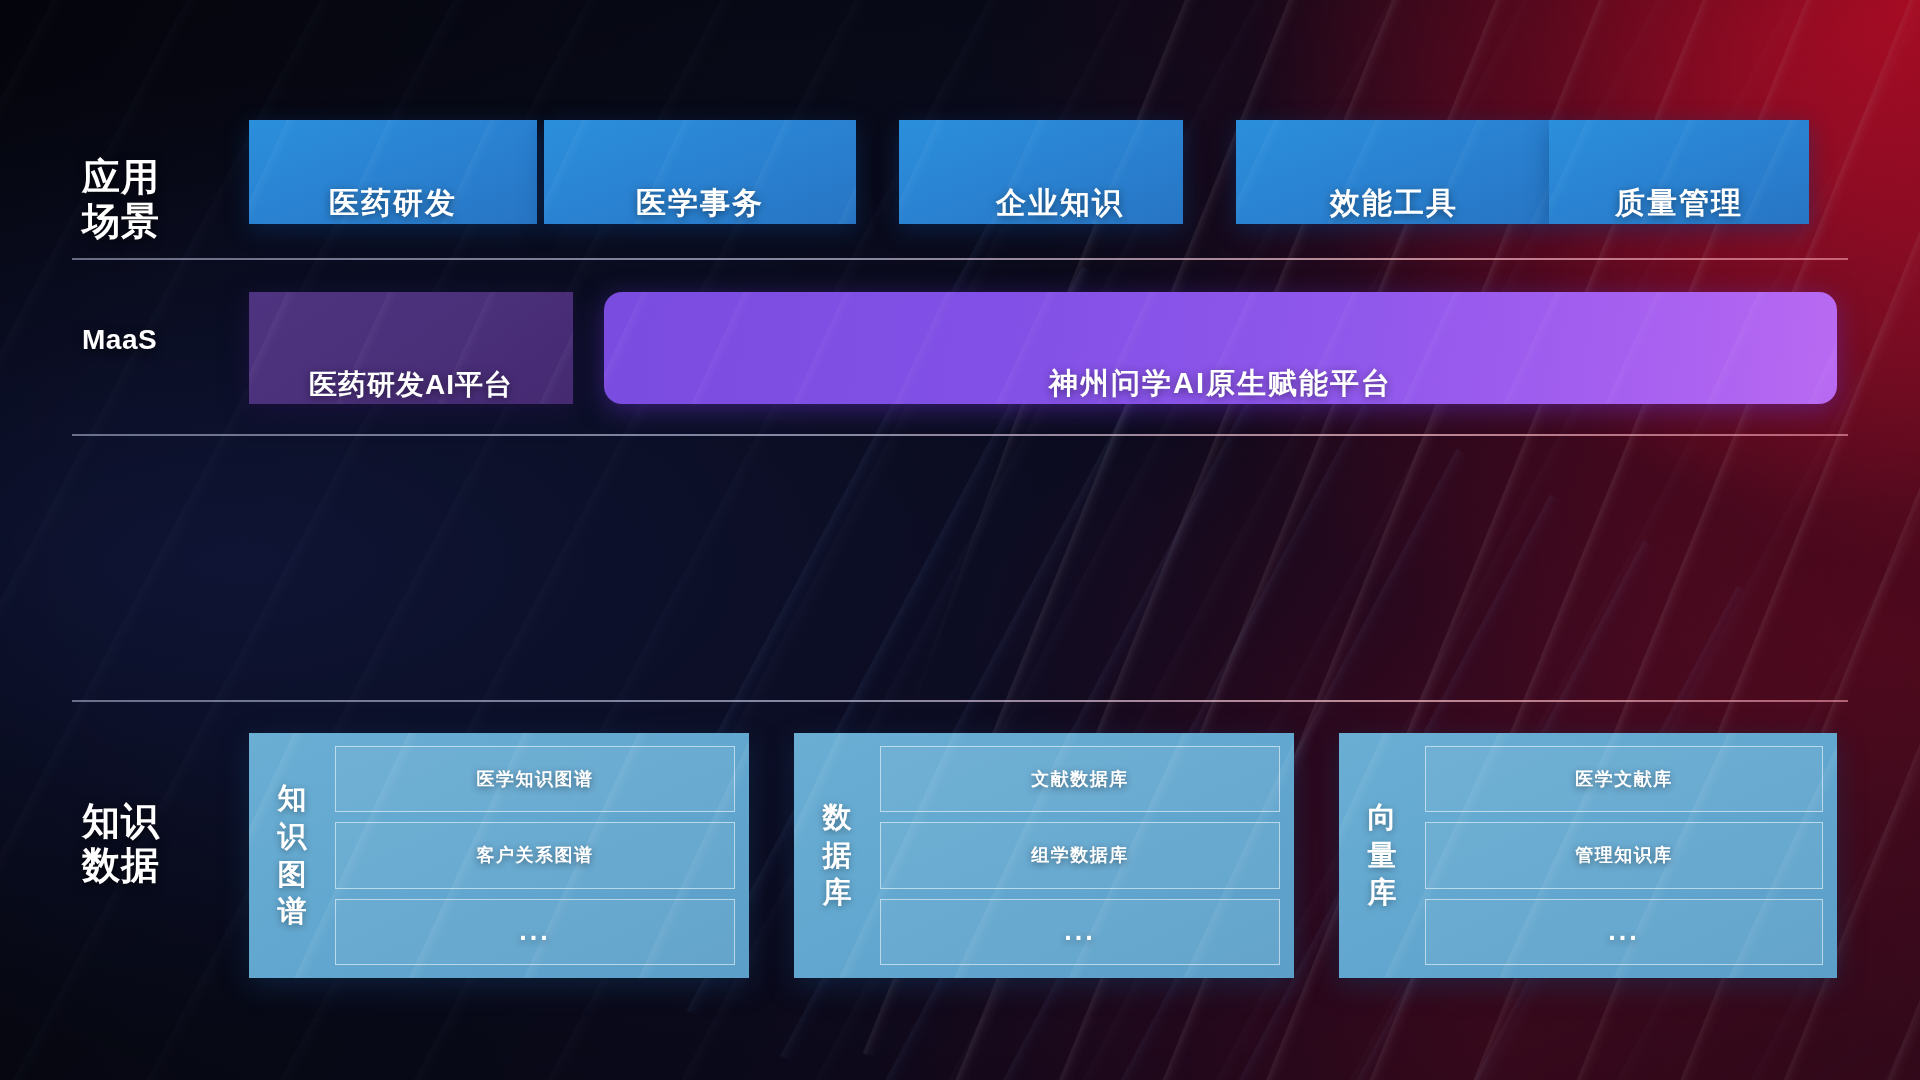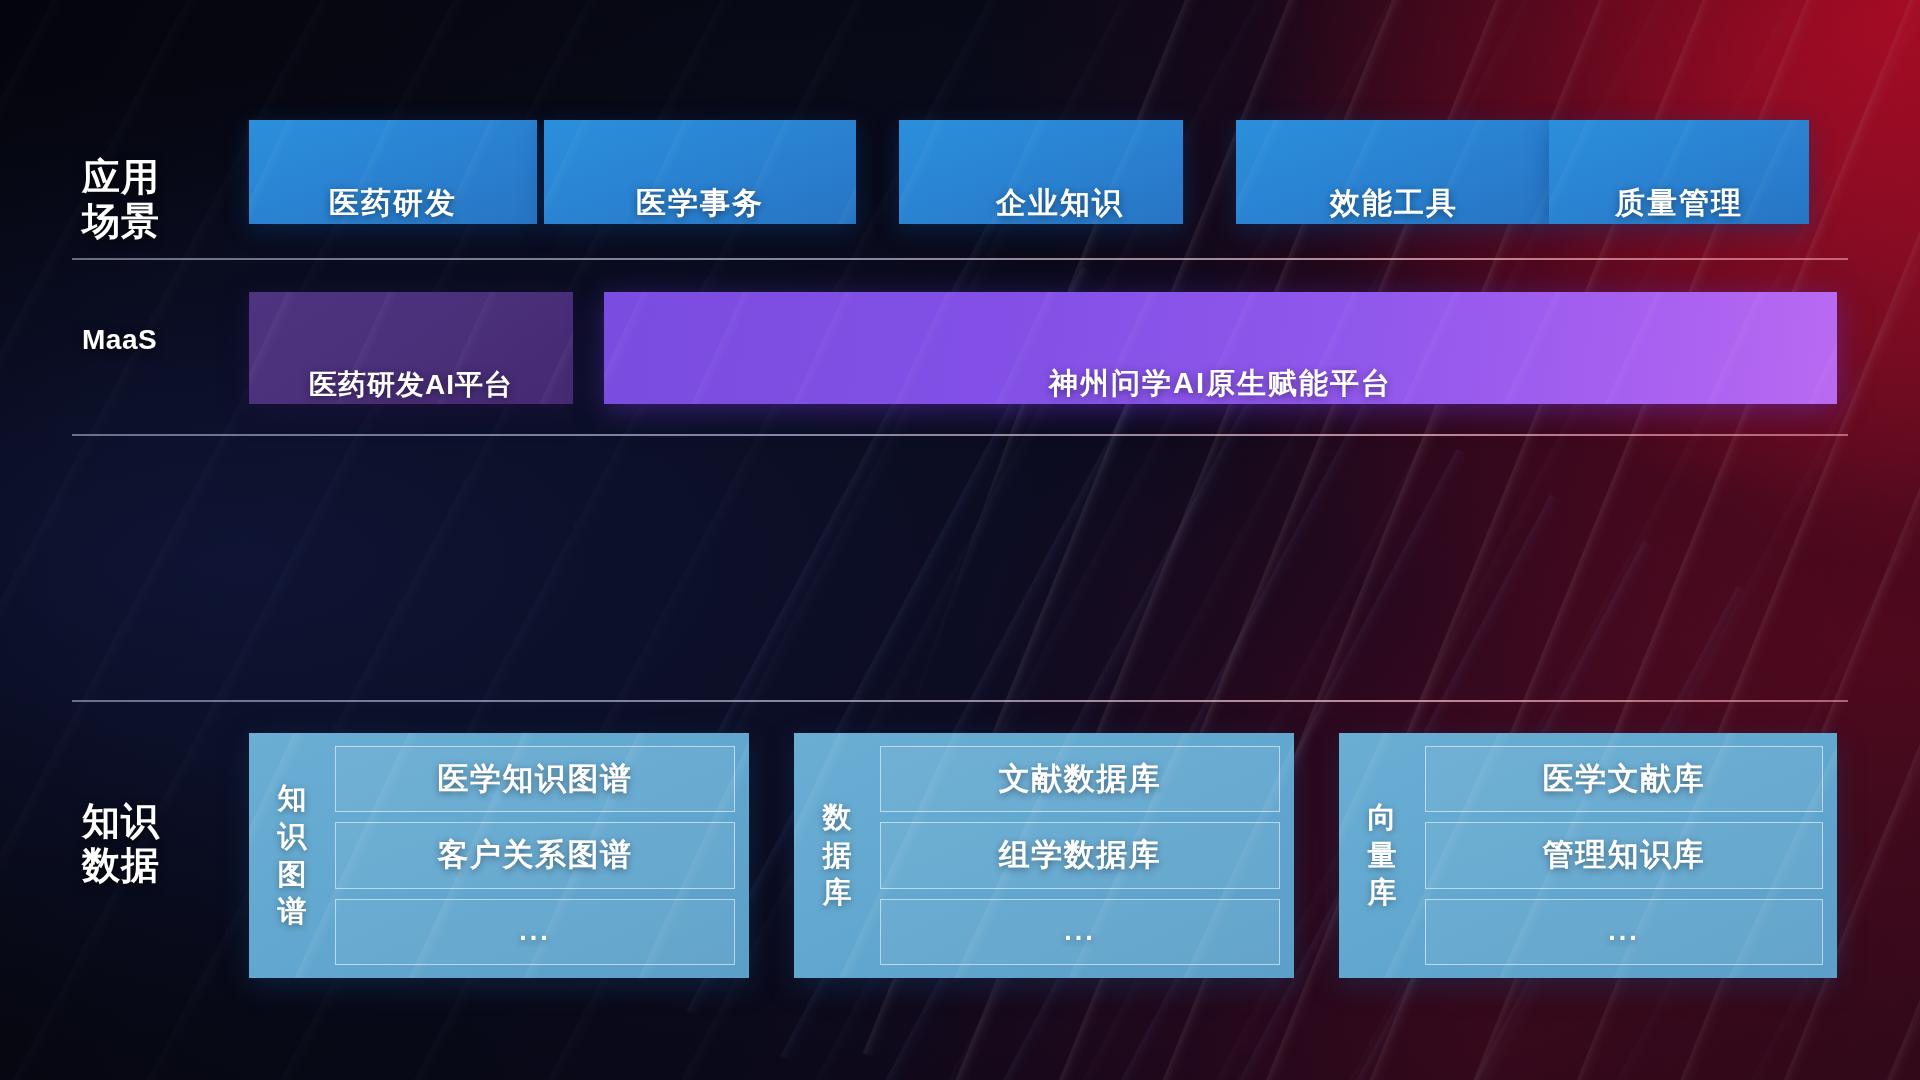--- a/index.html
+++ b/index.html
@@ -103,20 +103,21 @@
   
   .maas-left {
     top:0; height:112px; font-size:28px; letter-spacing:1px;
     background:linear-gradient(145deg,#4e3480 0%,#4a2f79 55%,#452a72 100%);
     box-shadow:0 6px 22px rgba(40,18,80,0.5);
   }
   .maas-right {
     top:0; height:112px; font-size:29px; letter-spacing:2px;
     background:linear-gradient(95deg,#7b4ce0 0%,#8250e6 32%,#9158ec 62%,#a961f0 86%,#b96af2 100%);
     box-shadow:0 6px 26px rgba(95,45,190,0.5);
+    border-radius:18px;
   }
 
   
   .algo-left {
     height:98px; font-size:28px; letter-spacing:1px;
     background:linear-gradient(150deg,#4040d8 0%,#3b3bd2 52%,#3636cc 100%);
     box-shadow:0 6px 20px rgba(30,30,130,0.45);
   }
   .algo-right {
     height:98px; font-size:28px; letter-spacing:1.5px;
@@ -150,21 +151,21 @@
   }
   .kd-items {
     position:relative; z-index:2;
     flex:1 1 auto; display:flex; flex-direction:column;
     justify-content:space-between; gap:10px; margin-left:12px;
   }
   .kd-item {
     flex:1 1 0; min-height:0;
     display:flex; align-items:center; justify-content:center;
     border:1px solid rgba(255,255,255,0.55);
-    color:#ffffff; font-weight:bold; font-size:31px; letter-spacing:1.5px;
+    color:#ffffff; font-weight:bold; font-size:18px; letter-spacing:1.5px;
     background:rgba(255,255,255,0.055);
     text-shadow:0 2px 7px rgba(0,0,0,0.40);
   }
   .kd-item.ellipsis { font-size:27px; letter-spacing:3px; }
 </style>
 </head>
 <body>
 
 <div id="bg-layer">
   <div class="bg-base"></div>

